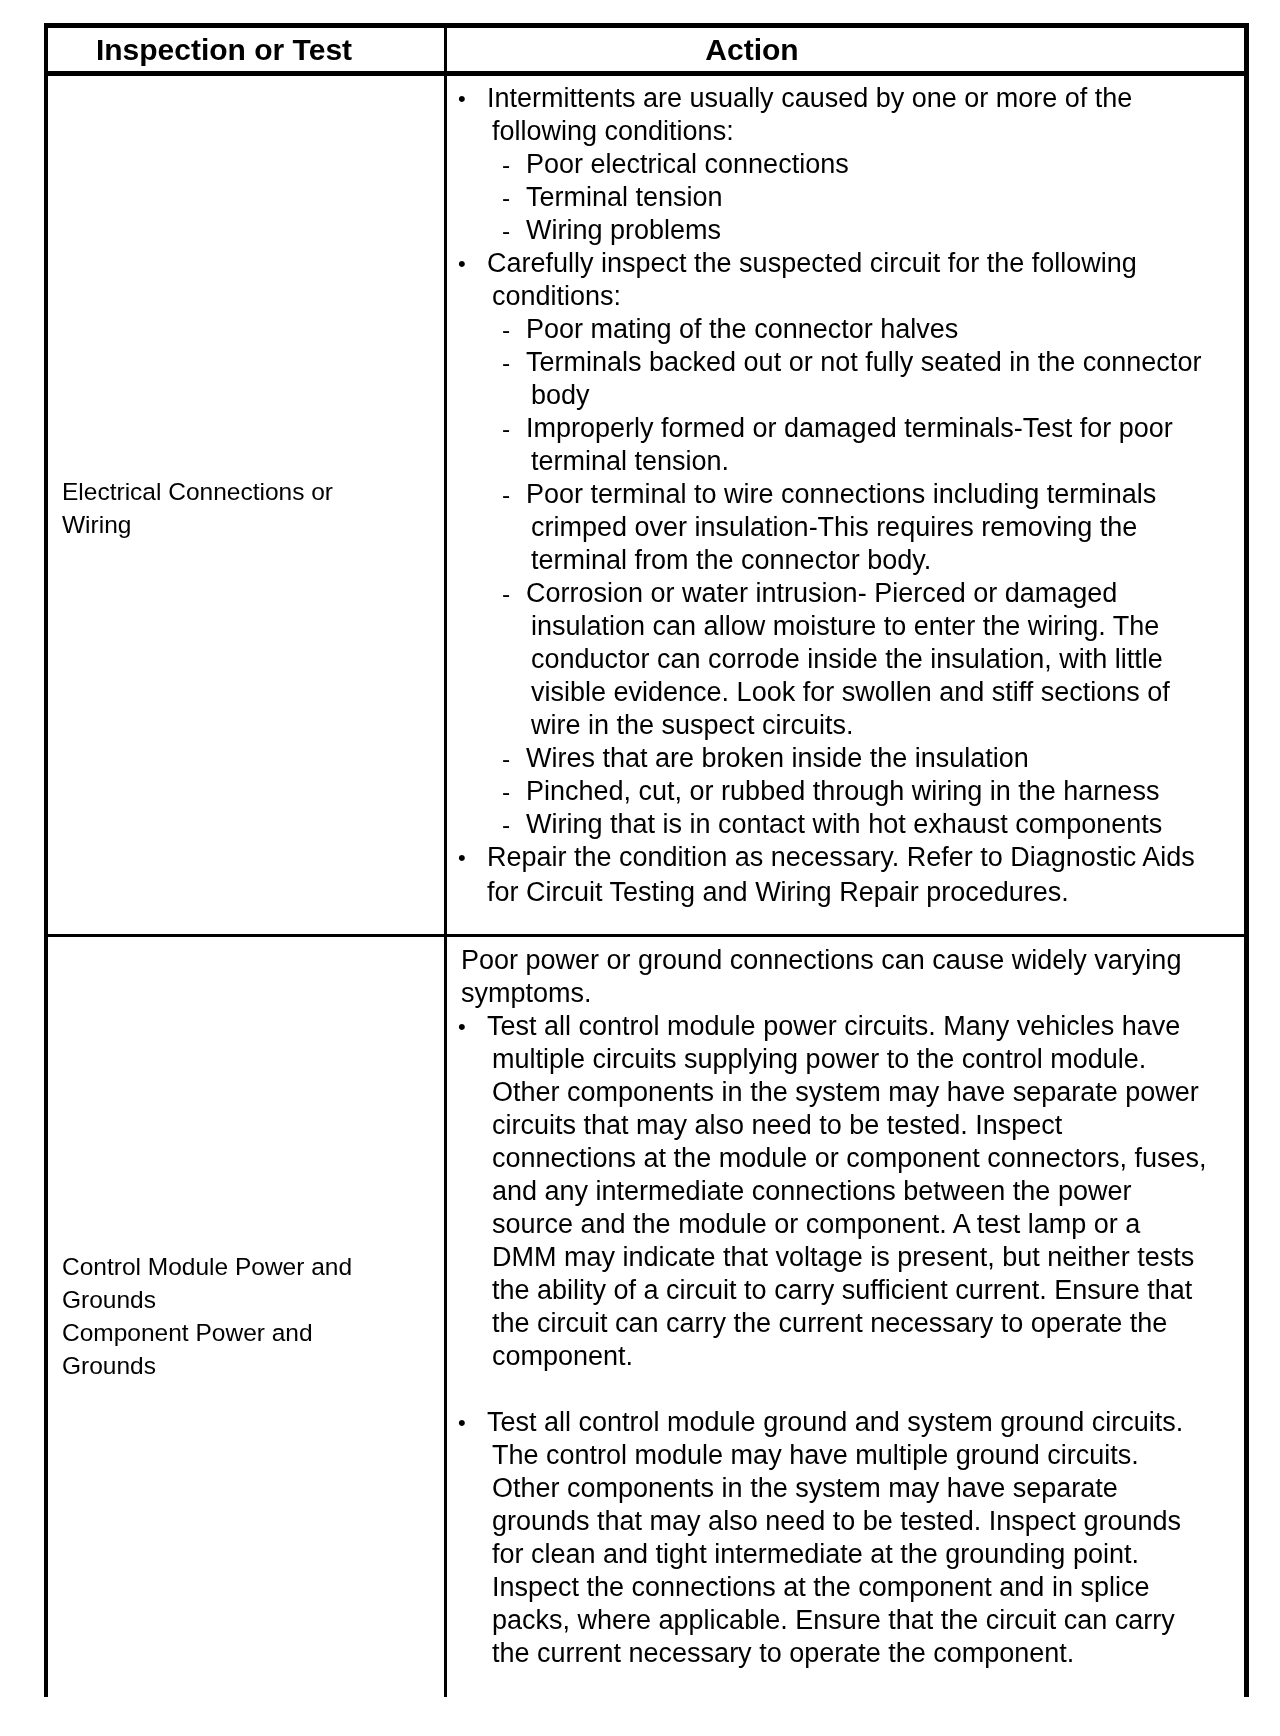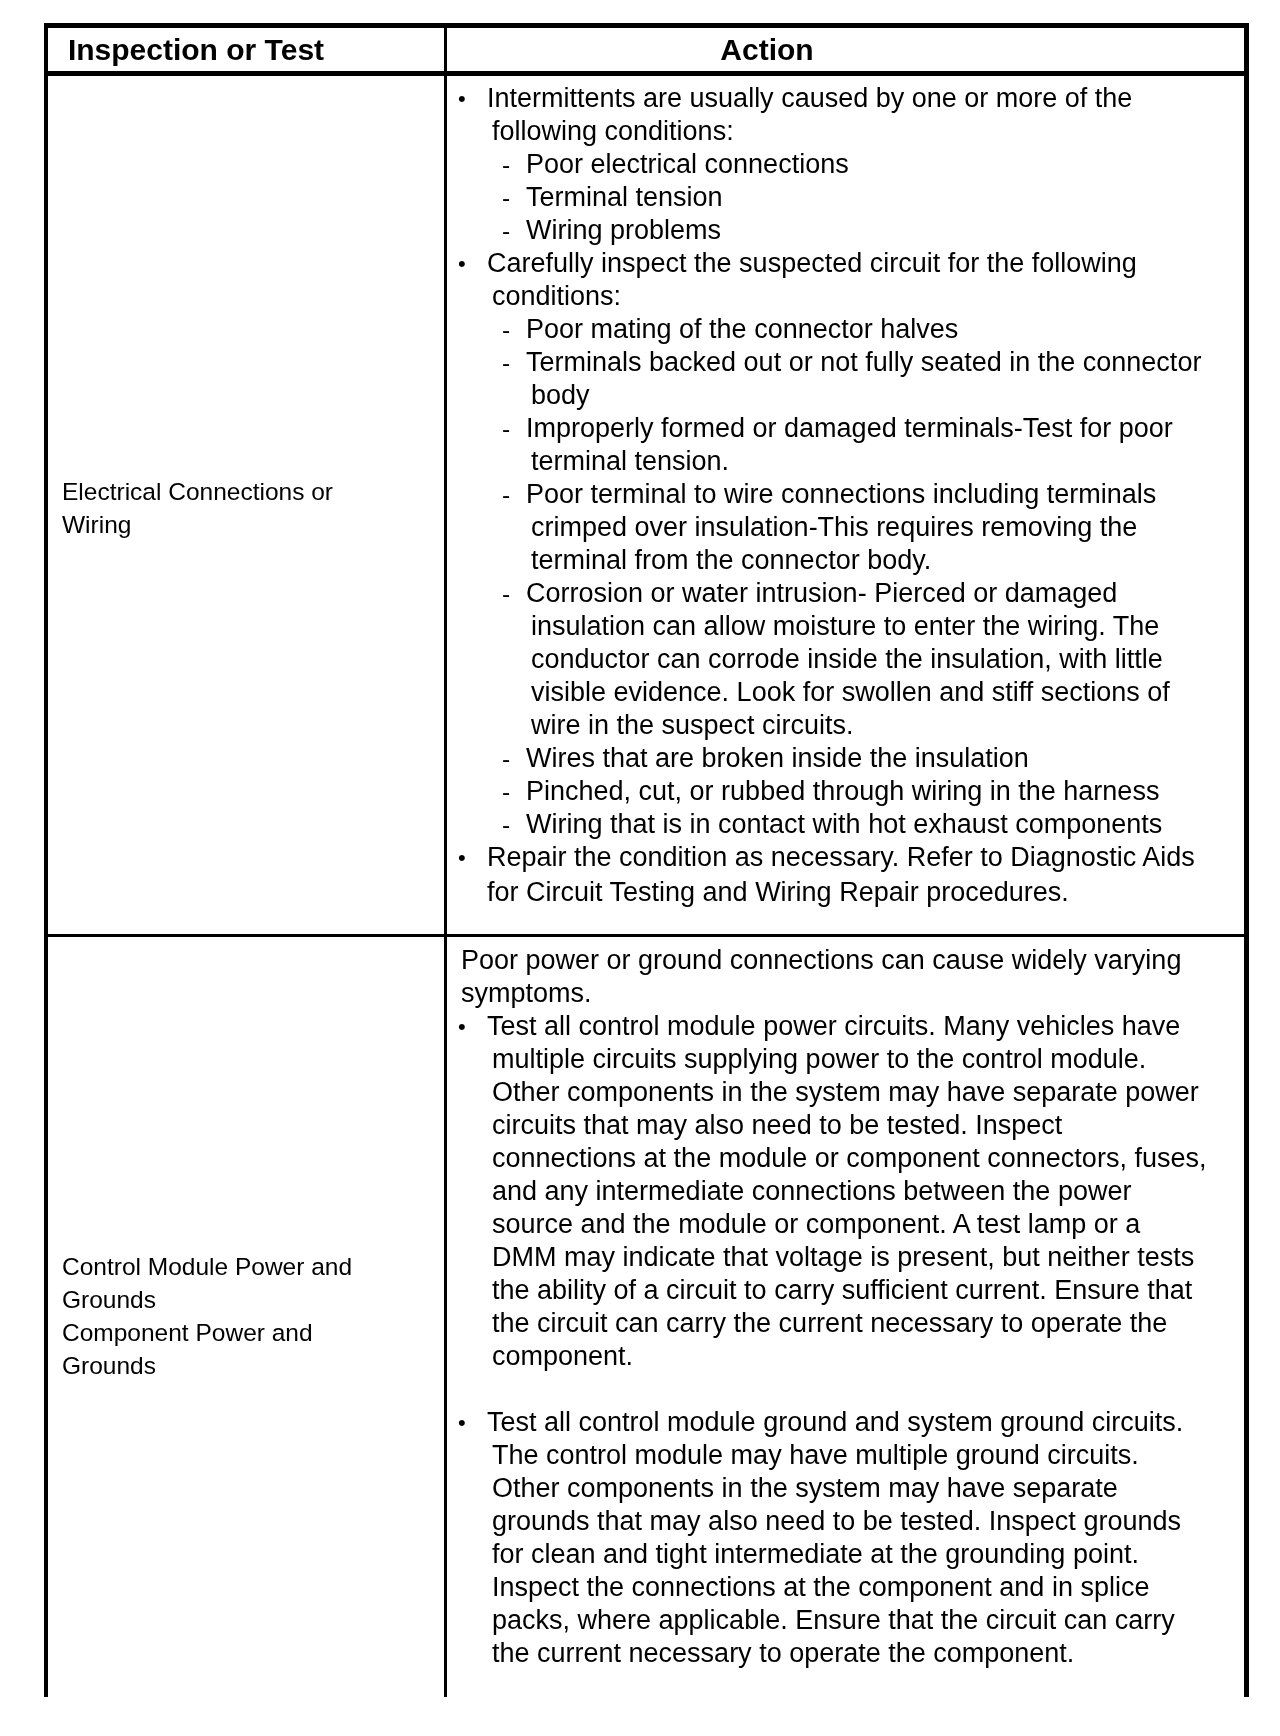--- a/index.html
+++ b/index.html
@@ -16,22 +16,22 @@
 </head>
 <body>
 
 <div class="rule" style="left:44px; top:23px; width:1205px; height:5px;"></div>
 <div class="rule" style="left:44px; top:71px; width:1205px; height:5px;"></div>
 <div class="rule" style="left:44px; top:934px; width:1205px; height:3px;"></div>
 <div class="rule" style="left:44px; top:23px; width:4px; height:1674px;"></div>
 <div class="rule" style="left:444px; top:23px; width:3px; height:1674px;"></div>
 <div class="rule" style="left:1244px; top:23px; width:5px; height:1674px;"></div>
 
-<div class="hdr" style="left:32px; width:328px;">Inspection or Test</div>
-<div class="hdr" style="left:441px; width:652px;">Action</div>
+<div class="hdr" style="left:60px; width:328px;">Inspection or Test</div>
+<div class="hdr" style="left:426px; width:652px;">Action</div>
 
 <div>
   <div>
     <div class="lbl" style="top:475px;">Electrical Connections or</div>
     <div class="lbl" style="top:508px;">Wiring</div>
   </div>
   <div>
 
     <span class="bullet" style="left:458px; top:82px;">•</span>
     <div class="ln" style="left:487px; top:82px;">Intermittents are usually caused by one or more of the</div>

